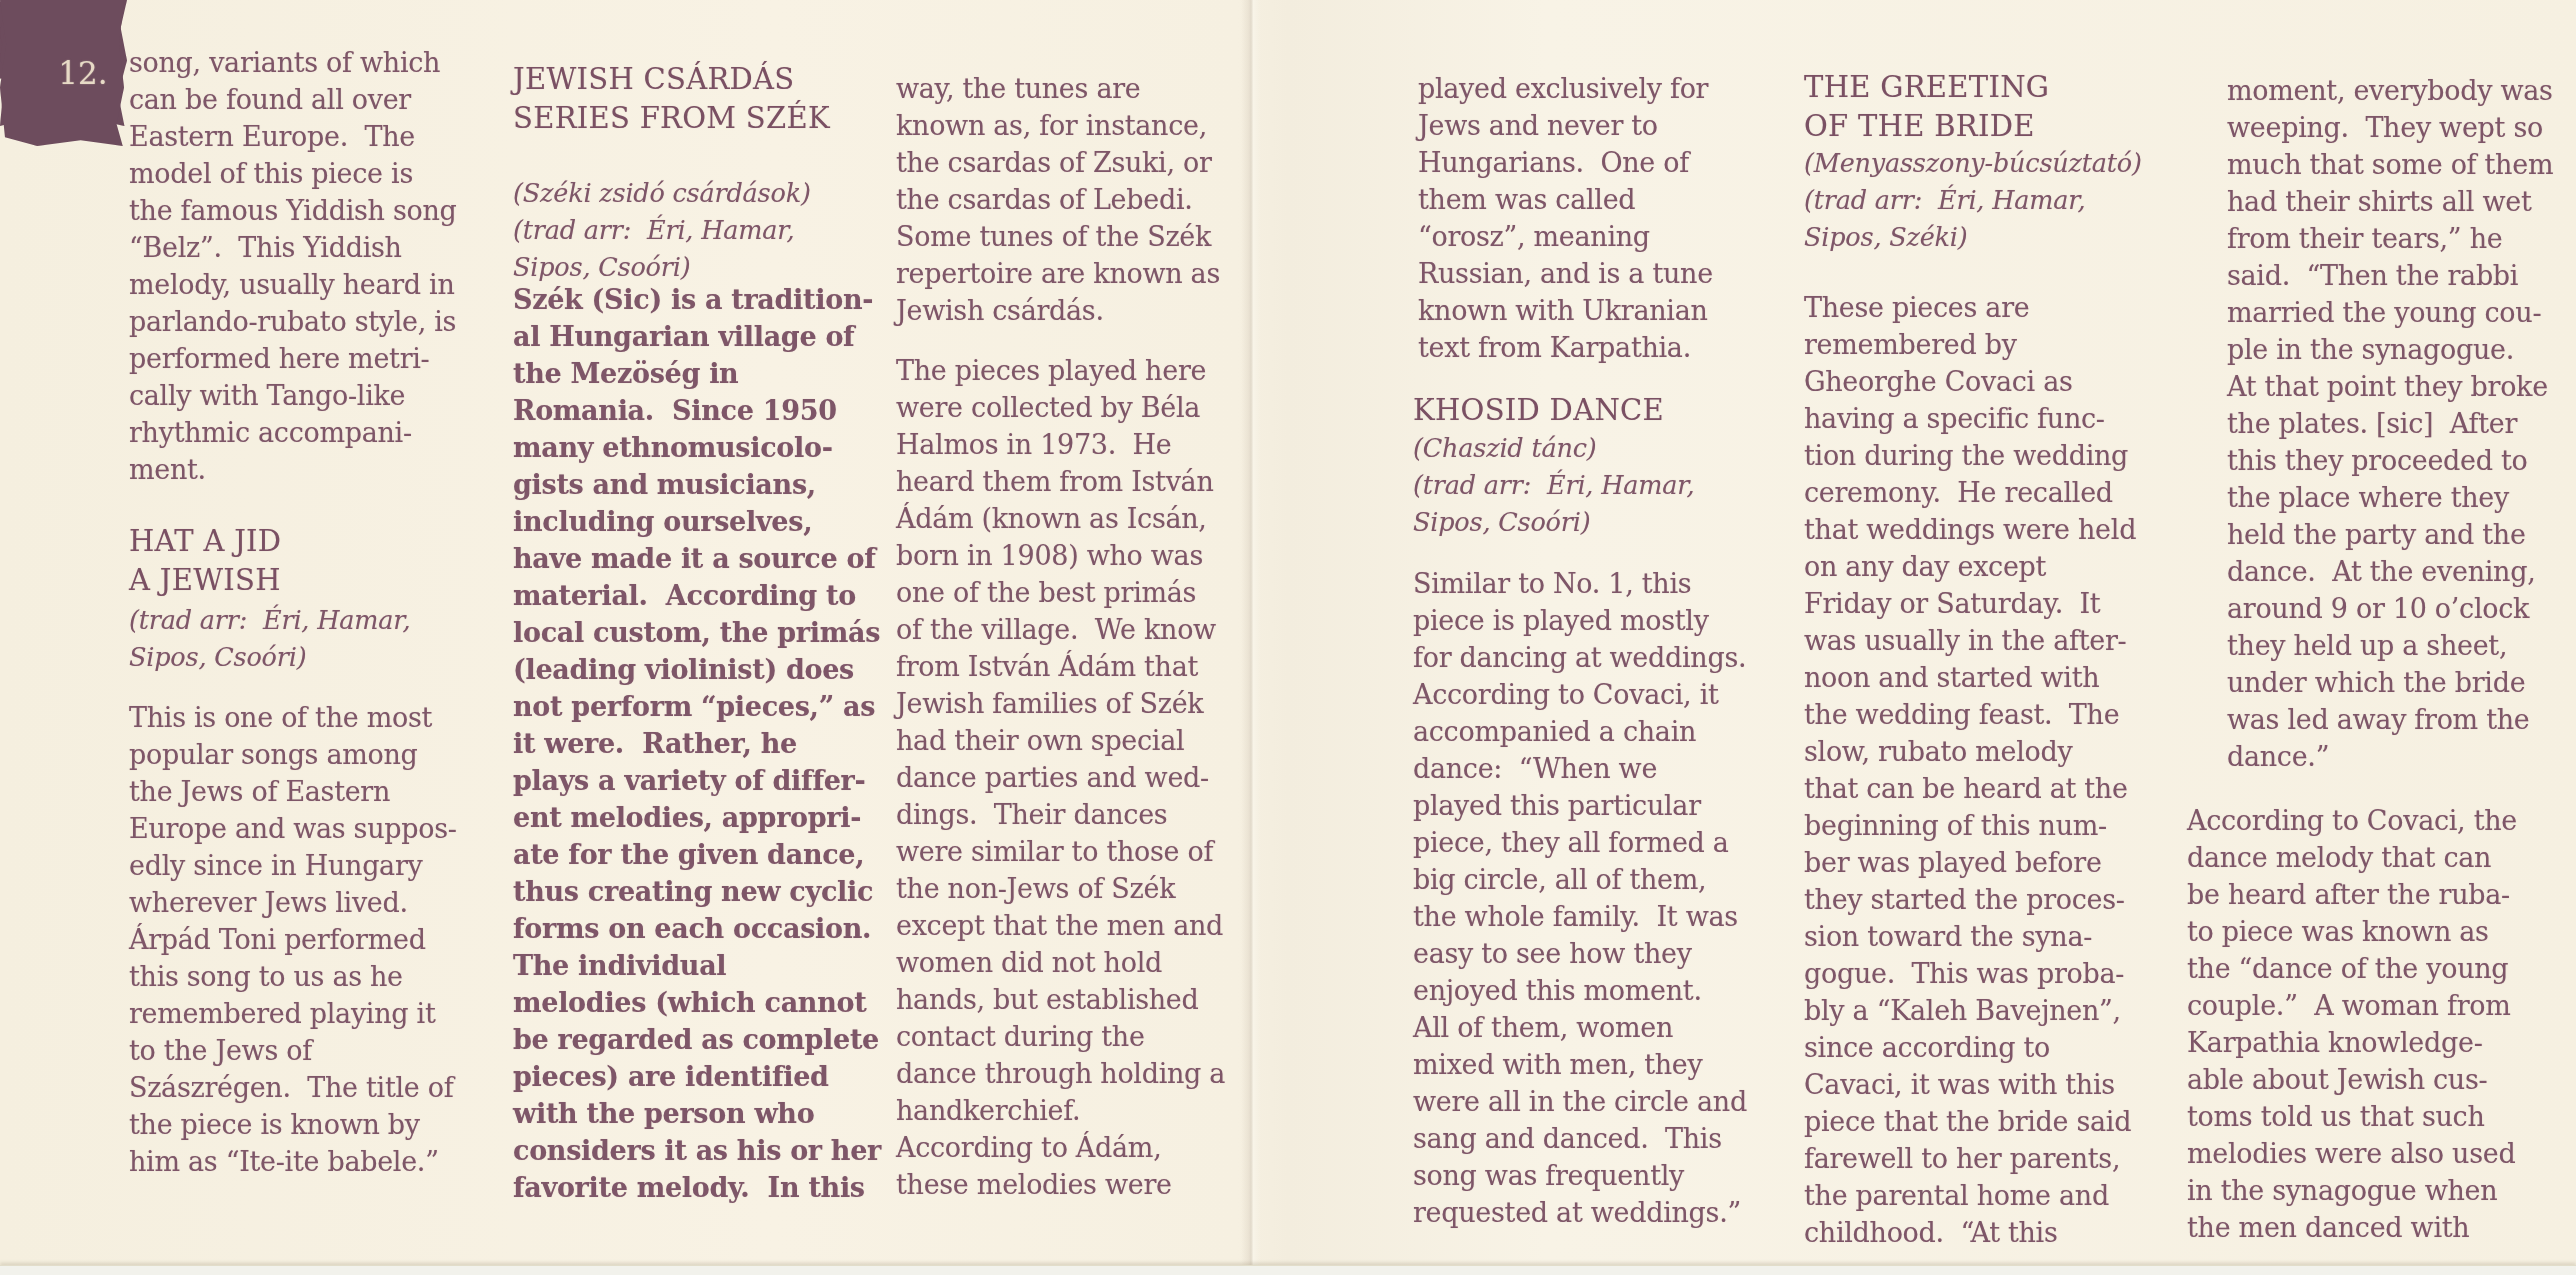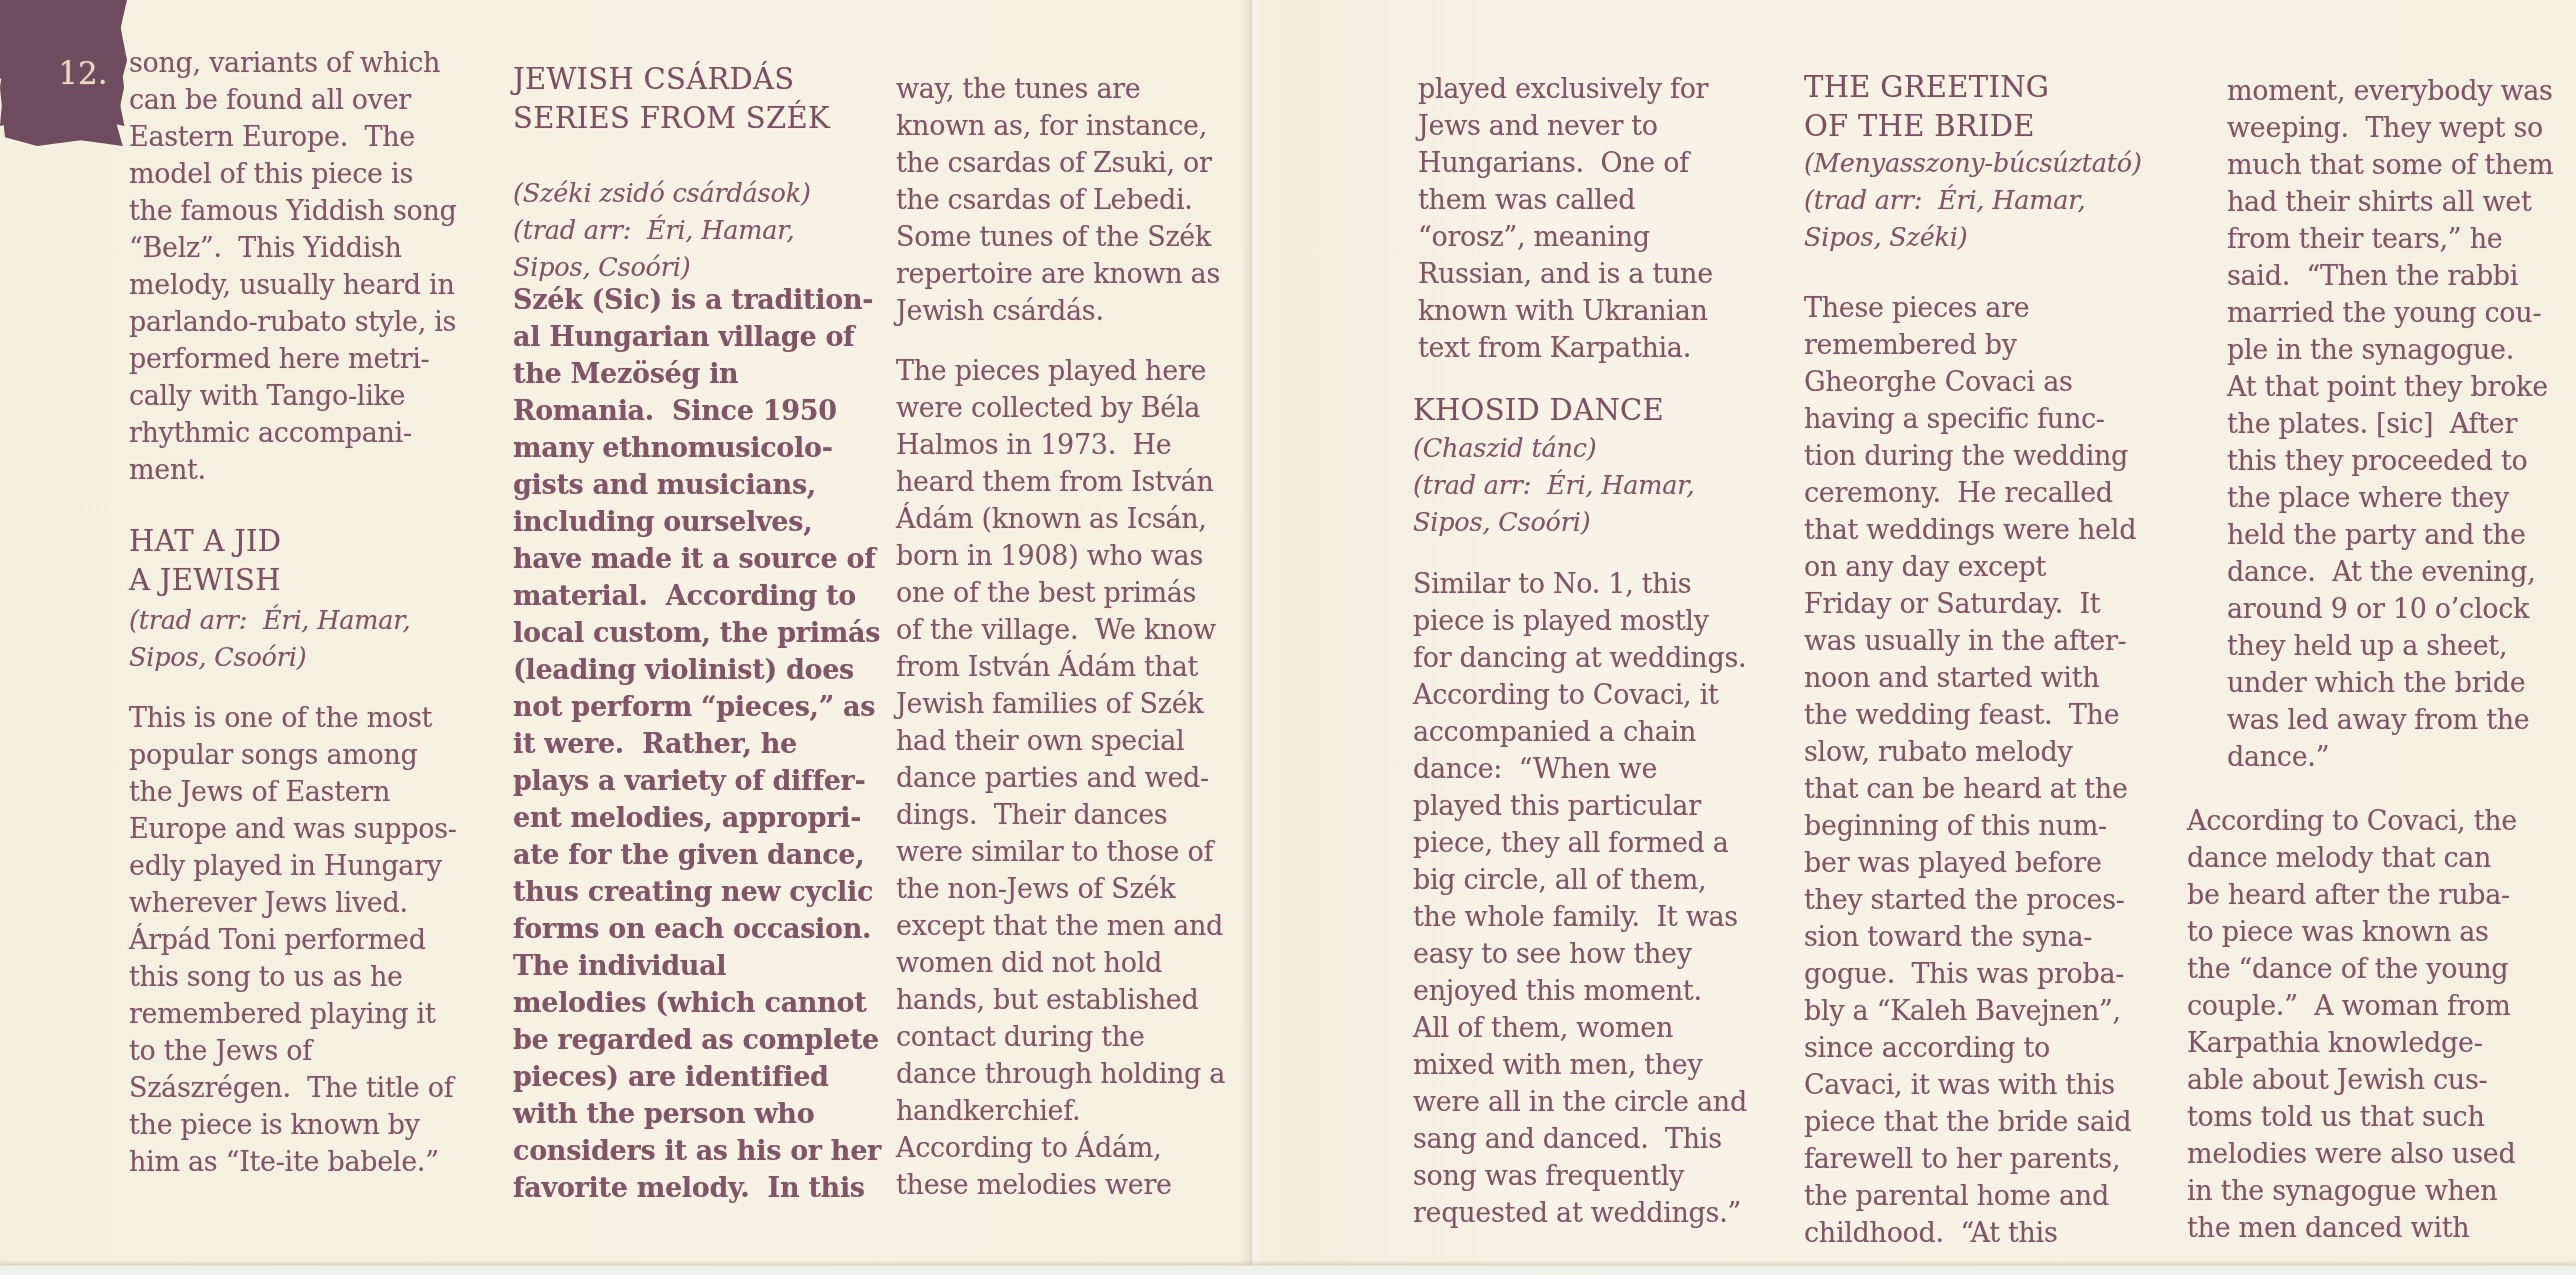--- a/index.html
+++ b/index.html
@@ -117,21 +117,21 @@
 rhythmic accompani-
 ment.</div>
   <div class="block title" style="left:129px; top:522px;">HAT A JID
 A JEWISH</div>
   <div class="block credits" style="left:129px; top:602px;">(trad arr:  Éri, Hamar,
 Sipos, Csoóri)</div>
   <div class="block body-text" style="left:129px; top:699px;">This is one of the most
 popular songs among
 the Jews of Eastern
 Europe and was suppos-
-edly played in Hungary
+edly since in Hungary
 wherever Jews lived.
 Árpád Toni performed
 this song to us as he
 remembered playing it
 to the Jews of
 Szászrégen.  The title of
 the piece is known by
 him as “Ite-ite babele.”</div>
 
   <div class="block title" style="left:513px; top:60px;">JEWISH CSÁRDÁS

